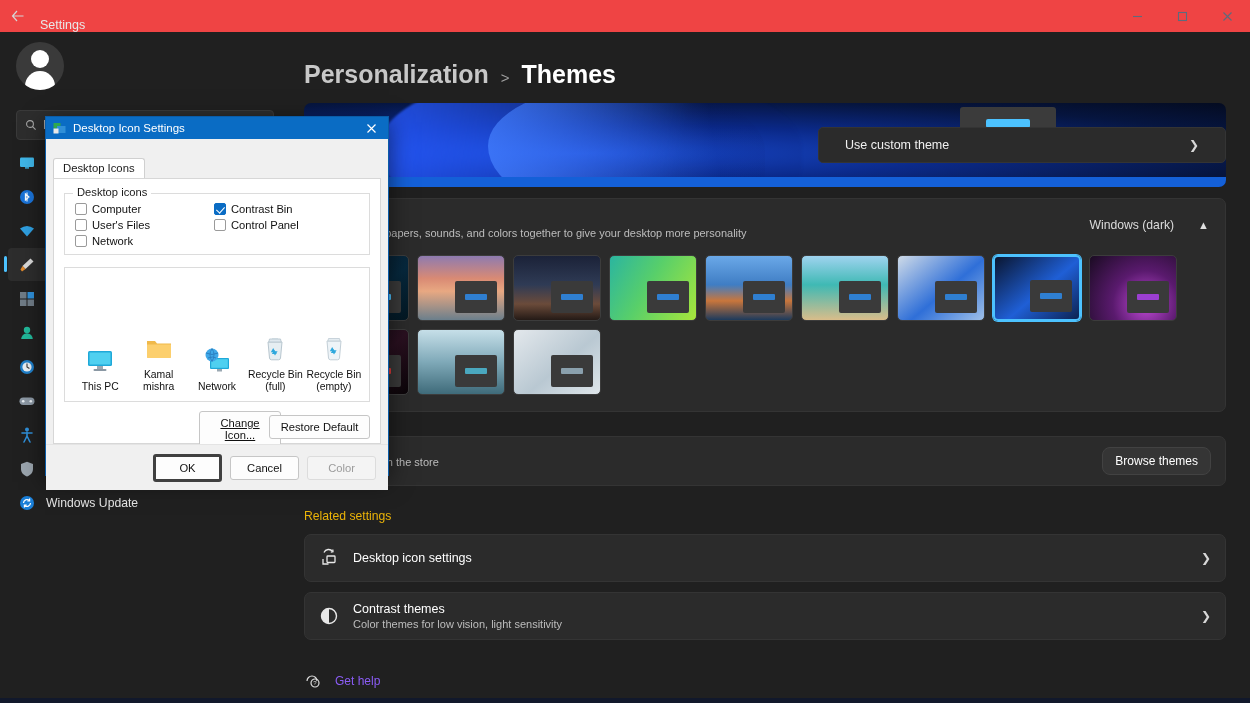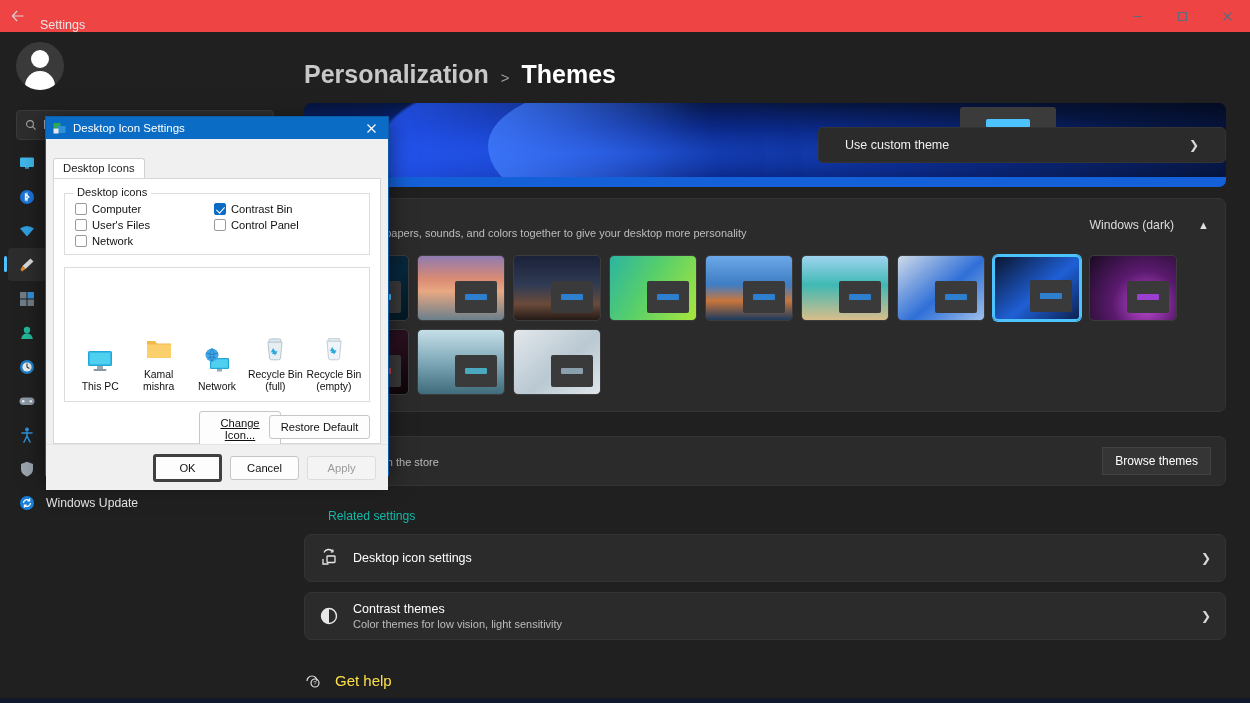--- a/index.html
+++ b/index.html
@@ -134,40 +134,40 @@
 
   .store-row {
     position: absolute; left: 14px; right: 24px; top: 404px; height: 50px;
     background: #2b2b2b; border: 1px solid #343434; border-radius: 7px;
     display: flex; align-items: center; padding: 0 14px; justify-content: space-between;
   }
   .sr-left { display: flex; align-items: center; gap: 12px; }
   .sr-texts .sr-title { color: #fff; font-size: 12.5px; }
   .sr-texts .sr-desc { color: #bdbdbd; font-size: 11px; margin-top: 2px; }
   .btn-browse {
-    background: #353535; border: 1px solid #424242; border-radius: 0;
+    background: #353535; border: 1px solid #424242; border-radius: 8px;
     color: #fff; font-size: 12px; padding: 6px 12px;
   }
 
-  .section-head { position: absolute; left: 14px; top: 477px; color: #14b8a6; font-size: 12.2px; margin-left: 24px; }
+  .section-head { position: absolute; left: 14px; top: 477px; color: #eab308; font-size: 12.2px; }
 
   .rel-row {
     position: absolute; left: 14px; right: 24px; background: #2b2b2b;
     border: 1px solid #343434; border-radius: 7px; height: 48px;
     display: flex; align-items: center; padding: 0 14px; gap: 14px;
   }
   .rel-row.r1 { top: 502px; }
   .rel-row.r2 { top: 560px; }
   .rel-texts { flex: 1; }
   .rel-title { color: #fff; font-size: 12.5px; }
   .rel-desc { color: #bdbdbd; font-size: 11px; margin-top: 2px; }
 
   .footlinks { position: absolute; left: 14px; top: 635px; }
   .footlink { display: flex; align-items: center; gap: 14px; height: 27px; }
-  .footlink span.lbl { color: #fde047; font-size: 15px; }
+  .footlink span.lbl { color: #8b5cf6; font-size: 12px; }
 
   
   .dialog {
     position: absolute; left: 45px; top: 116px; width: 344px; height: 360px;
     background: #f0f0f0; border: 1px solid #0a5ca8;
     box-shadow: 0 6px 22px rgba(0,0,0,.55);
     font-family: "Liberation Sans", sans-serif;
   }
   .dlg-title {
     height: 22px; background: #0a6cc4; display: flex; align-items: center;
@@ -634,19 +634,19 @@
 
         <div class="allowrow">
           <span class="cbox checked"></span>
           <span class="cblabel">Allow themes to change desktop icons</span>
         </div>
       </div>
 
       <div class="dlg-footer">
         <button class="dlgbtn default">OK</button>
         <button class="dlgbtn">Cancel</button>
-        <button class="dlgbtn disabled">Apply</button>
+        <button class="dlgbtn disabled">Color</button>
       </div>
     </div>
   </div>
 
   <div class="bottom-strip"></div>
 </div>
 
 </body></html>

